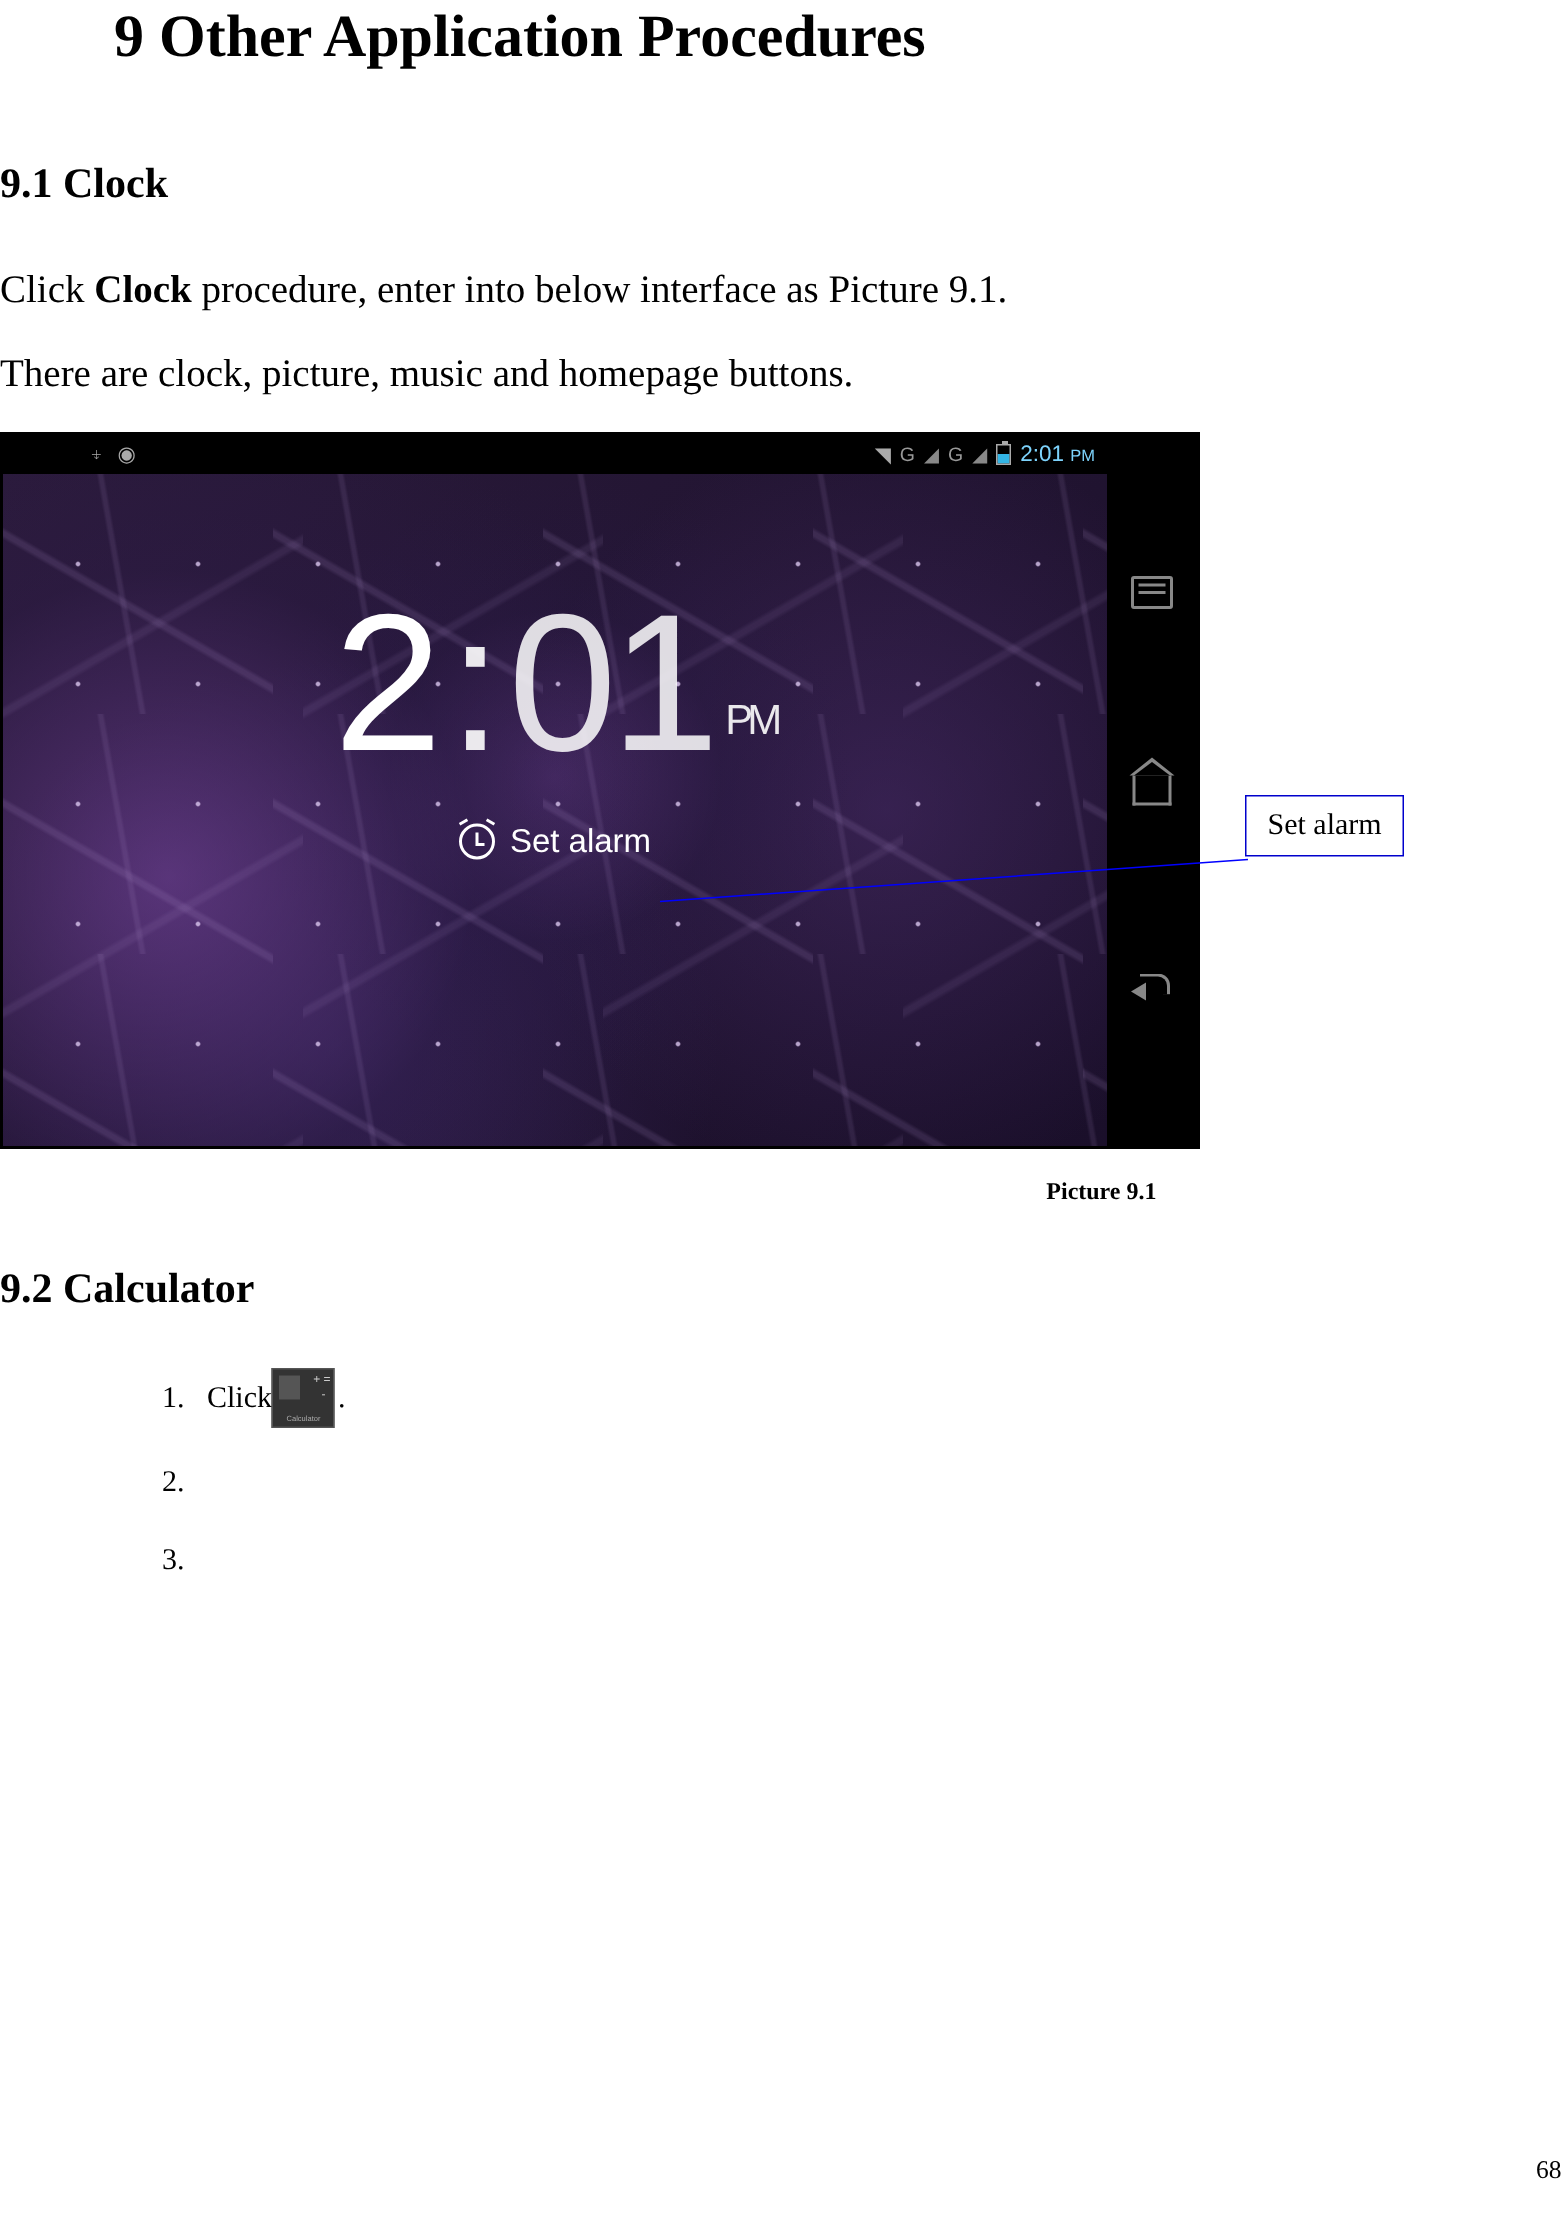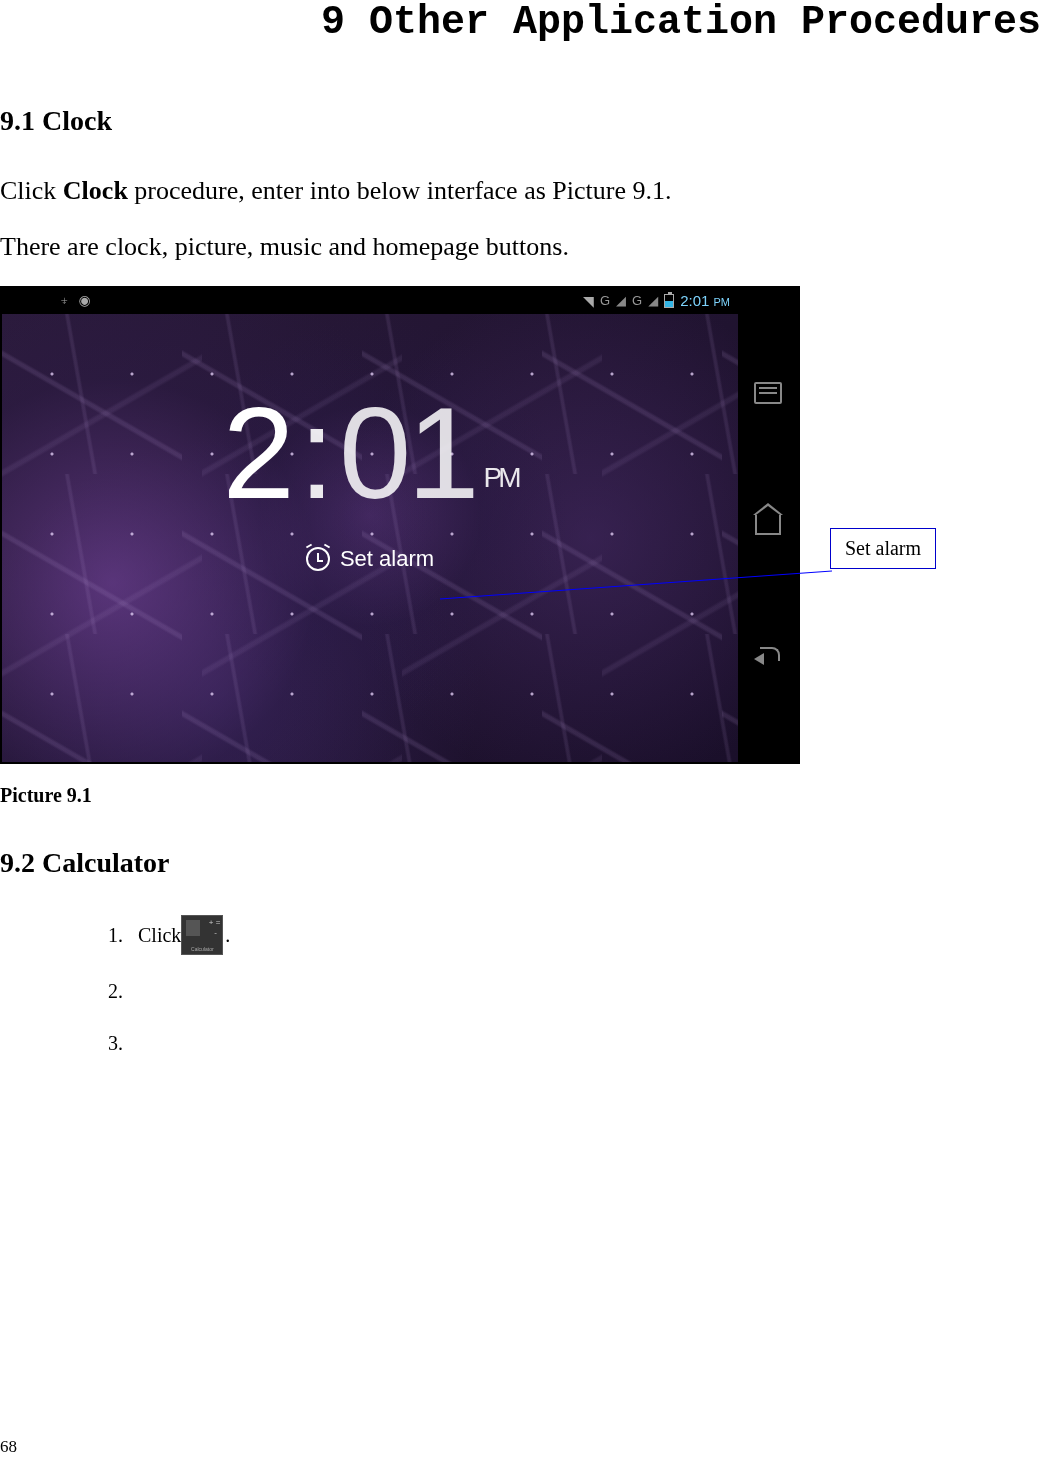--- a/index.html
+++ b/index.html
@@ -12,25 +12,24 @@
       width: 1041px;
       height: 1475px;
       background: white;
       color: black;
       position: relative;
       padding: 0;
     }
     .page-title {
       font-size: 40px;
       font-weight: bold;
-      text-align: right;
+      text-align: left;
       padding-left: 76px;
       padding-top: 0px;
       margin-bottom: 60px;
-      font-family: Liberation Mono, monospace;
     }
     .section-heading {
       font-size: 28px;
       font-weight: bold;
       margin-left: 0;
       margin-bottom: 36px;
     }
     .body-text {
       font-size: 26px;
       margin-bottom: 20px;
@@ -323,23 +322,23 @@
     .callout-line {
       position: absolute;
       top: 285px;
       left: 440px;
       width: 392px;
     }
     .callout-line svg {
       overflow: visible;
     }
     .figure-caption {
-      text-align: left;
+      text-align: right;
       font-weight: bold;
-      font-size: 20px;
+      font-size: 16px;
       margin-top: 20px;
       margin-bottom: 40px;
       padding-right: 270px;
     }
     .numbered-list {
       list-style: none;
       padding-left: 108px;
     }
     .numbered-list li {
       font-size: 20px;
@@ -394,21 +393,21 @@
       right: 0;
       font-size: 5px;
       color: #aaa;
       text-align: center;
       font-family: sans-serif;
     }
     .page-number {
       position: absolute;
       bottom: 18px;
       width: 100%;
-      text-align: left;
+      text-align: right;
       font-size: 17px;
       left: 0;
     }
     .li-content {
       display: flex;
       align-items: center;
     }
   </style>
 </head>
 <body>

